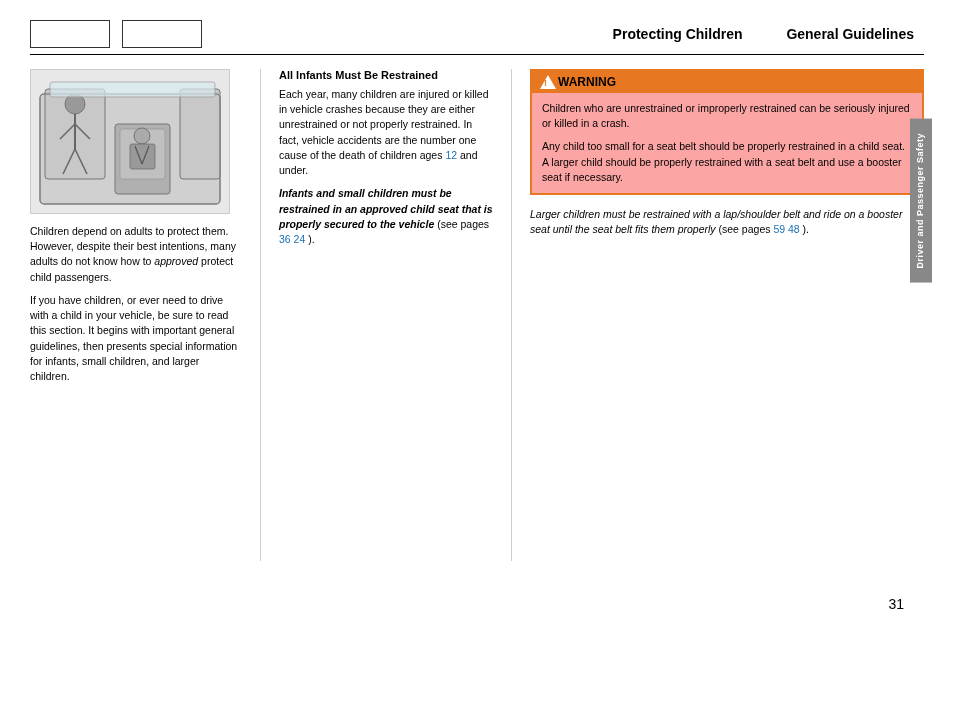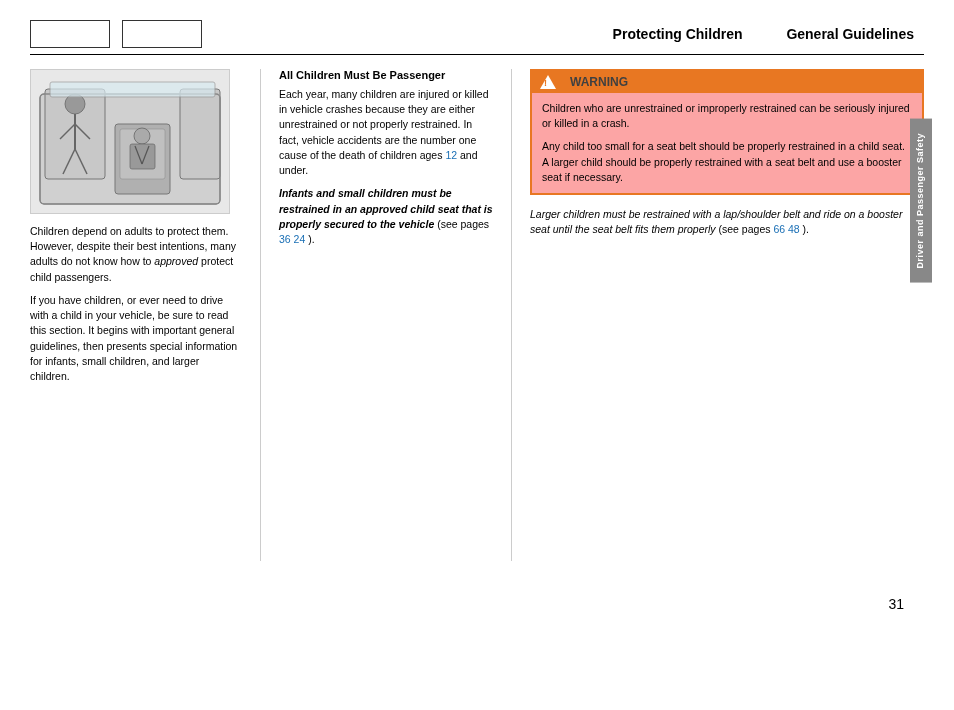--- a/index.html
+++ b/index.html
@@ -125,27 +125,27 @@
       padding-left: 8px;
       position: relative;
     }
     
     .warning-box {
       border: 2px solid #e87722;
       margin-bottom: 12px;
     }
     .warning-header {
       background: #e87722;
-      color: #404040;
+      color: #000000;
       font-size: 12px;
       font-weight: bold;
       padding: 4px 8px;
       display: flex;
       align-items: center;
-      gap: 14px;
+      gap: 2px;
     }
     .warning-triangle {
       width: 0;
       height: 0;
       border-left: 8px solid transparent;
       border-right: 8px solid transparent;
       border-bottom: 14px solid #fff;
       display: inline-block;
       position: relative;
     }
@@ -258,21 +258,21 @@
         <p>
           <span>Children depend on adults to protect them. However, despite their best intentions, many adults do not know how to </span><em>approved</em><span> protect child passengers.</span>
         </p>
         <p>If you have children, or ever need to drive with a child in your vehicle, be sure to read this section. It begins with important general guidelines, then presents special information for infants, small children, and larger children.</p>
       </div>
     </div>
 
     <div class="vertical-rule"></div>
 
     <div class="center-col">
-      <h3>All Children Must Be Passenger</h3>
+      <h3>All Infants Must Be Restrained</h3>
       <p>
         <span>Each year, many children are injured or killed in vehicle crashes because they are either unrestrained or not properly restrained. In fact, vehicle accidents are the number one cause of the death of children ages </span><a class="link-num">12</a><span> and under.</span>
       </p>
       <p>
         <span class="italic-bold">Infants and small children must be restrained in an approved child seat that is properly secured to the vehicle</span><span> (see pages </span><a class="link-num">36</a><span>    </span><a class="link-num">24</a><span> ).</span>
       </p>
     </div>
 
     <div class="vertical-rule"></div>
 
@@ -283,21 +283,21 @@
           <span class="warning-triangle"></span>
           <span>WARNING</span>
         </div>
         <div class="warning-body">
           <p>Children who are unrestrained or improperly restrained can be seriously injured or killed in a crash.</p>
           <p>Any child too small for a seat belt should be properly restrained in a child seat. A larger child should be properly restrained with a seat belt and use a booster seat if necessary.</p>
         </div>
       </div>
 
       <div class="larger-children-note">
-        <em>Larger children must be restrained with a lap/shoulder belt and ride on a booster seat until the seat belt fits them properly</em><span> (see pages </span><a class="link-num">66</a><span>    </span><a class="link-num">48</a><span> ).</span>
+        <em>Larger children must be restrained with a lap/shoulder belt and ride on a booster seat until the seat belt fits them properly</em><span> (see pages </span><a class="link-num">59</a><span>    </span><a class="link-num">48</a><span> ).</span>
       </div>
 
       <div class="side-tab">Driver and Passenger Safety</div>
     </div>
 
   </div>
 
   <div class="page-number">31</div>
 </div>
 

